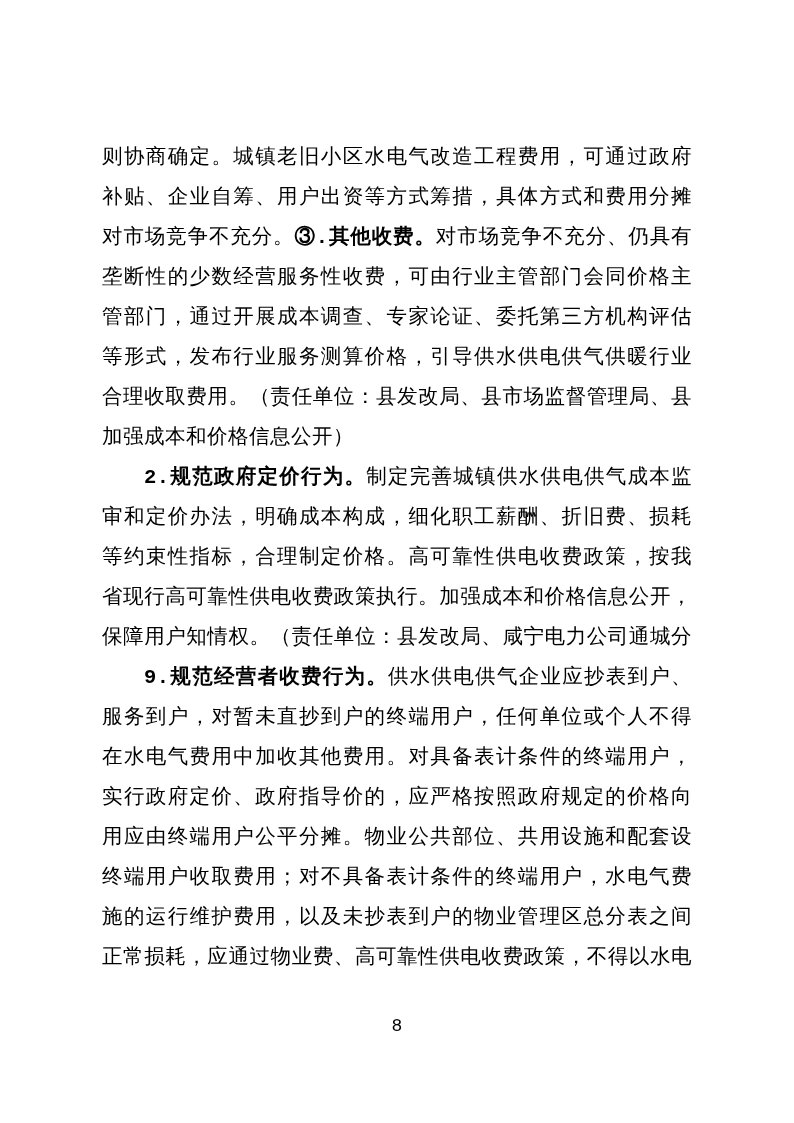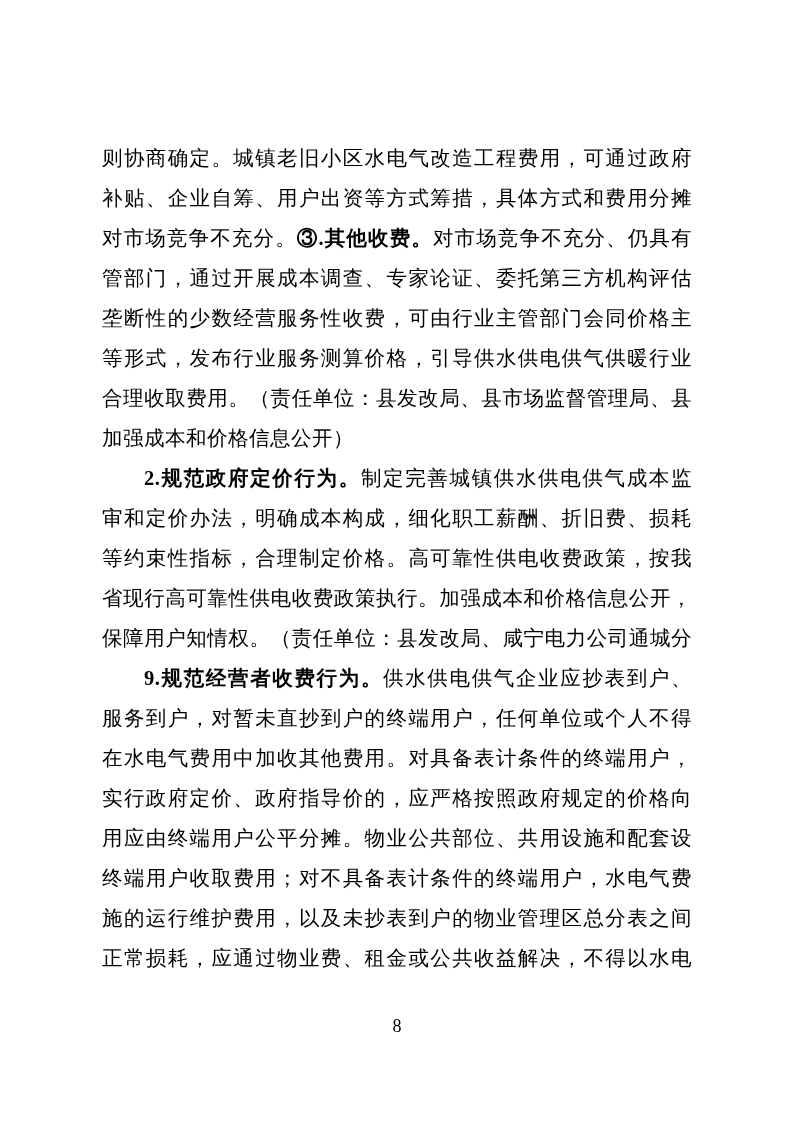--- a/index.html
+++ b/index.html
@@ -14,20 +14,21 @@
       font-family: "Liberation Serif", serif;
       color: #000000;
       overflow: hidden;
     }
     .page {
       position: absolute;
       left: 0; top: 0;
       width: 794px;
       height: 1123px;
       background: #ffffff;
+      font-family: Liberation Mono, monospace;
     }
     .doc-body {
       position: absolute;
       left: 102px;
       top: 138px;
       width: 590px;
     }
     .paragraph {
       margin: 0;
       padding: 0;
@@ -62,40 +63,40 @@
   </style>
 </head>
 <body>
 
 <div class="page">
   <div class="doc-body">
       <div class="paragraph">
         <div class="line"><span class="text-run">则协商确定。城镇老旧小区水电气改造工程费用，可通过政府</span></div>
         <div class="line"><span class="text-run">补贴、企业自筹、用户出资等方式筹措，具体方式和费用分摊</span></div>
         <div class="line"><span class="text-run">对市场竞争不充分。</span><span class="bold-run">③.其他收费。</span><span class="text-run">对市场竞争不充分、仍具有</span></div>
+        <div class="line"><span class="text-run">垄断性的少数经营服务性收费，可由行业主管部门会同价格主</span></div>
         <div class="line"><span class="text-run">管部门，通过开展成本调查、专家论证、委托第三方机构评估</span></div>
-        <div class="line"><span class="text-run">垄断性的少数经营服务性收费，可由行业主管部门会同价格主</span></div>
         <div class="line"><span class="text-run">等形式，发布行业服务测算价格，引导供水供电供气供暖行业</span></div>
         <div class="line"><span class="text-run">合理收取费用。（责任单位：县发改局、县市场监督管理局、县</span></div>
         <div class="line last"><span class="text-run">加强成本和价格信息公开）</span></div>
       </div>
       <div class="paragraph">
         <div class="line indent"><span class="bold-run">2.规范政府定价行为。</span><span class="text-run">制定完善城镇供水供电供气成本监</span></div>
         <div class="line"><span class="text-run">审和定价办法，明确成本构成，细化职工薪酬、折旧费、损耗</span></div>
         <div class="line"><span class="text-run">等约束性指标，合理制定价格。高可靠性供电收费政策，按我</span></div>
         <div class="line"><span class="text-run">省现行高可靠性供电收费政策执行。加强成本和价格信息公开，</span></div>
         <div class="line"><span class="text-run">保障用户知情权。（责任单位：县发改局、咸宁电力公司通城分</span></div>
       </div>
       <div class="paragraph">
         <div class="line indent"><span class="bold-run">9.规范经营者收费行为。</span><span class="text-run">供水供电供气企业应抄表到户、</span></div>
         <div class="line"><span class="text-run">服务到户，对暂未直抄到户的终端用户，任何单位或个人不得</span></div>
         <div class="line"><span class="text-run">在水电气费用中加收其他费用。对具备表计条件的终端用户，</span></div>
         <div class="line"><span class="text-run">实行政府定价、政府指导价的，应严格按照政府规定的价格向</span></div>
         <div class="line"><span class="text-run">用应由终端用户公平分摊。物业公共部位、共用设施和配套设</span></div>
         <div class="line"><span class="text-run">终端用户收取费用；对不具备表计条件的终端用户，水电气费</span></div>
         <div class="line"><span class="text-run">施的运行维护费用，以及未抄表到户的物业管理区总分表之间</span></div>
-        <div class="line"><span class="text-run">正常损耗，应通过物业费、租金或公共收益解决，不得以水电</span></div>
+        <div class="line"><span class="text-run">正常损耗，应通过物业费、高可靠性供电收费政策，不得以水电</span></div>
       </div>
     </div>
   <div class="footer">
     <span>8</span>
   </div>
 </div>
 
 </body></html>

